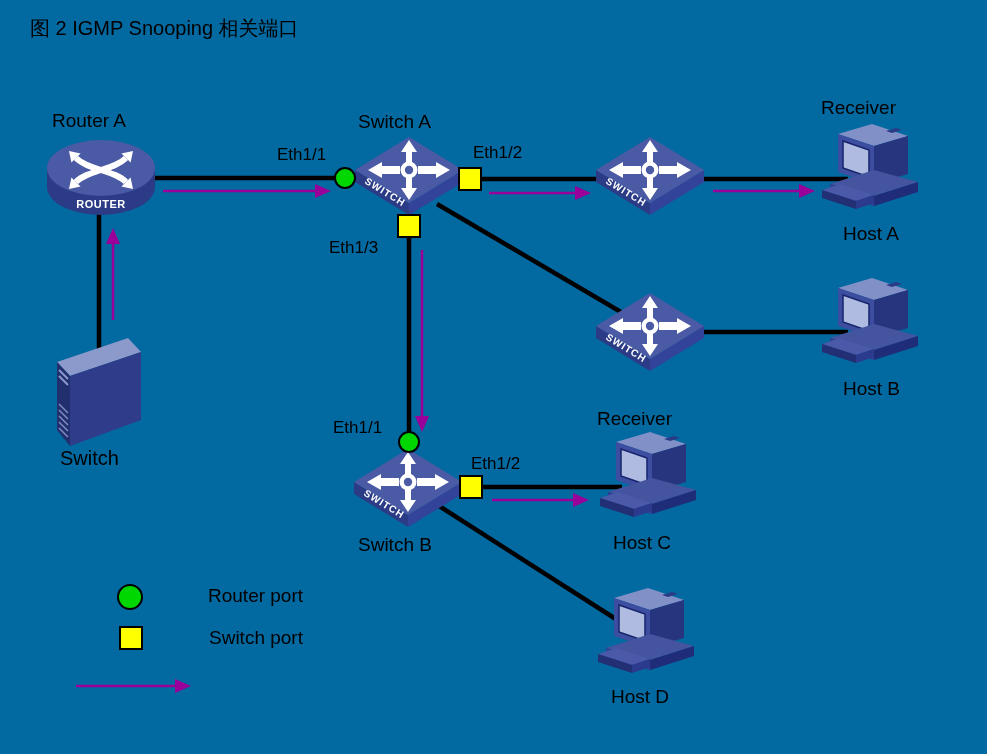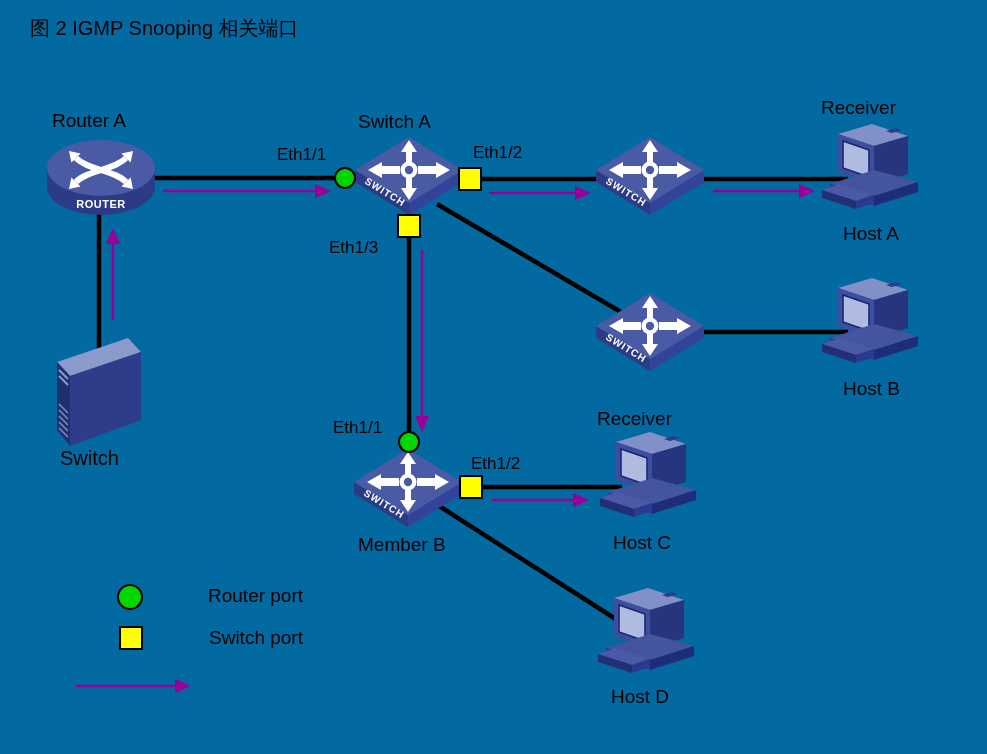--- a/index.html
+++ b/index.html
@@ -163,21 +163,21 @@
     </svg>
 
   <div class="port-circle marker" style="left:334px;top:167px;width:22px;height:22px"></div>
   <div class="port-circle marker" style="left:398px;top:431px;width:22px;height:22px"></div>
   <div class="port-square marker" style="left:458px;top:167px;width:24px;height:24px"></div>
   <div class="port-square marker" style="left:397px;top:214px;width:24px;height:24px"></div>
   <div class="port-square marker" style="left:459px;top:475px;width:24px;height:24px"></div>
 
   <div class="lbl" style="left:52px;top:110px">Router A</div>
   <div class="lbl" style="left:358px;top:111px">Switch A</div>
-  <div class="lbl" style="left:358px;top:534px">Member B</div>
+  <div class="lbl" style="left:358px;top:534px">Switch B</div>
   <div class="lbl bold" style="left:60px;top:447px;font-size:20px">Switch</div>
   <div class="lbl bold" style="left:821px;top:97px">Receiver</div>
   <div class="lbl" style="left:843px;top:223px">Host A</div>
   <div class="lbl" style="left:843px;top:378px">Host B</div>
   <div class="lbl bold" style="left:597px;top:408px">Receiver</div>
   <div class="lbl" style="left:613px;top:532px">Host C</div>
   <div class="lbl" style="left:611px;top:686px">Host D</div>
 
   <div class="lbl small" style="left:277px;top:145px">Eth1/1</div>
   <div class="lbl small" style="left:473px;top:143px">Eth1/2</div>

